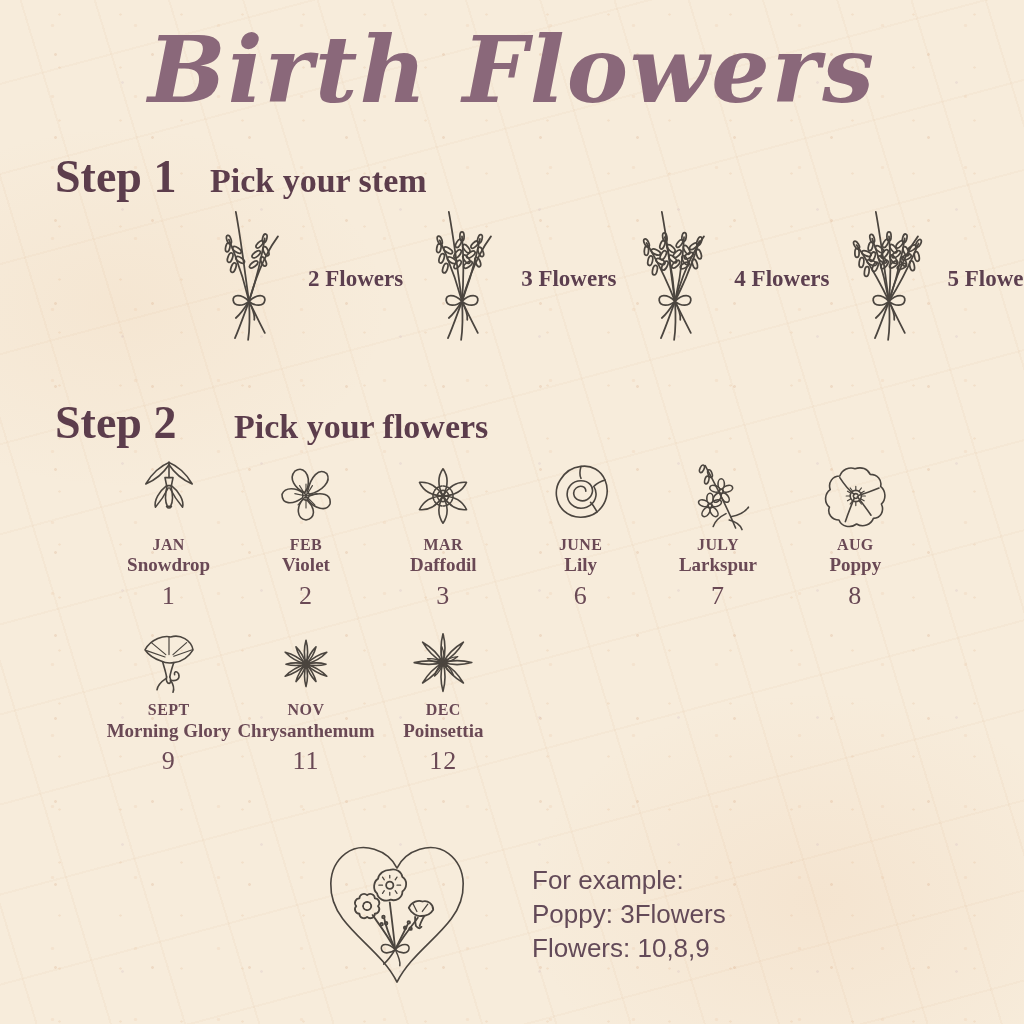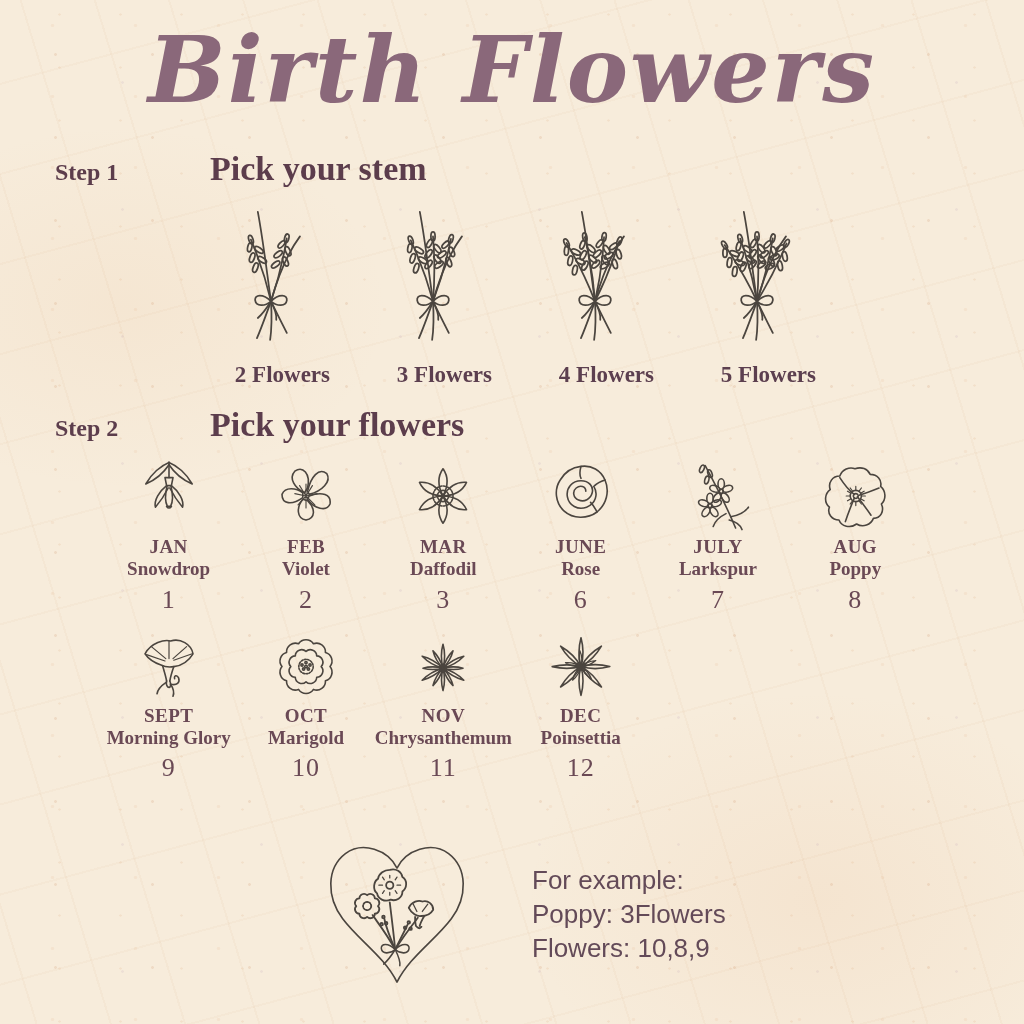--- a/index.html
+++ b/index.html
@@ -24,40 +24,40 @@
   .lineart{stroke:#4b453f;fill:none;stroke-width:2;stroke-linecap:round;stroke-linejoin:round;}
   .title{
     position:absolute;top:18px;left:0;right:0;margin:0;
     text-align:center;
     font-family:"DejaVu Serif", serif;
     font-style:italic;font-weight:600;
     font-size:92px;line-height:1.15;
     color:#8a687a;letter-spacing:2px;
   }
   .step-row{position:absolute;left:55px;display:flex;align-items:baseline;}
-  .step-row .step-label{font-size:24px;font-weight:bold;color:#5c3d4c;width:155px;flex:0 0 155px;}
+  .step-row .step-label{font-size:46px;font-weight:bold;color:#5c3d4c;width:155px;flex:0 0 155px;}
   .step-row .step-heading{font-size:34px;font-weight:bold;color:#5c3d4c;white-space:nowrap;text-align:right;}
   .step1{top:150px;}
-  .step2{top:406px;}
+  .step2{top:396px;gap:24px;}
   .step3{top:773px;}
   .stems-row{
     position:absolute;top:196px;left:190px;width:648px;
     display:grid;grid-template-columns:repeat(4,1fr);justify-items:center;
   }
-  .stem-cell{display:flex;flex-direction:column;align-items:flex-end;}
+  .stem-cell{display:flex;flex-direction:row;align-items:center;}
   .stem-art{height:158px;width:118px;display:block;}
   .stem-label{margin-top:8px;font-size:23px;font-weight:bold;color:#5c3f4f;white-space:nowrap;}
   .flowers-grid{
     position:absolute;top:456px;left:100px;width:824px;
     display:grid;grid-template-columns:repeat(6,1fr);row-gap:10px;
     justify-items:center;
   }
   .flower-cell{text-align:center;}
   .flower-art{height:80px;width:100px;display:block;margin:0 auto;}
-  .f-month{font-size:19px;font-weight:bold;color:#6a4955;line-height:1.15;letter-spacing:0.4px;}
+  .f-month{font-size:16px;font-weight:bold;color:#6a4955;line-height:1.15;letter-spacing:0.4px;}
   .f-name{font-size:19px;font-weight:bold;color:#6a4955;line-height:1.15;white-space:nowrap;}
   .f-num{font-size:26px;color:#6a4955;margin-top:5px;letter-spacing:1px;}
   .heart-art{position:absolute;left:308px;top:830px;width:178px;height:172px;}
   .example-text{
     position:absolute;left:532px;top:864px;
     font-family:"Liberation Sans", sans-serif;
     font-size:26px;line-height:1.3;color:#634a58;
   }
   .defs{position:absolute;width:0;height:0;overflow:hidden;}
 </style>
@@ -373,21 +373,21 @@
         </svg>
       <div class="f-month">MAR</div>
       <div class="f-name">Daffodil</div>
       <div class="f-num">3</div>
     </div>
     <div class="flower-cell">
       <svg class="flower-art lineart" viewBox="0 0 100 100">
           <use href="#f-rose"></use>
         </svg>
       <div class="f-month">JUNE</div>
-      <div class="f-name">Rose</div>
+      <div class="f-name">Lily</div>
       <div class="f-num">6</div>
     </div>
     <div class="flower-cell">
       <svg class="flower-art lineart" viewBox="0 0 100 100">
           <use href="#f-larkspur"></use>
         </svg>
       <div class="f-month">JULY</div>
       <div class="f-name">Larkspur</div>
       <div class="f-num">7</div>
     </div>
@@ -399,28 +399,20 @@
       <div class="f-name">Poppy</div>
       <div class="f-num">8</div>
     </div>
     <div class="flower-cell">
       <svg class="flower-art lineart" viewBox="0 0 100 100">
           <use href="#f-morning-glory"></use>
         </svg>
       <div class="f-month">SEPT</div>
       <div class="f-name">Morning Glory</div>
       <div class="f-num">9</div>
-    </div>
-    <div class="flower-cell">
-      <svg class="flower-art lineart" viewBox="0 0 100 100">
-          <use href="#f-marigold"></use>
-        </svg>
-      <div class="f-month">OCT</div>
-      <div class="f-name">Marigold</div>
-      <div class="f-num">10</div>
     </div>
     <div class="flower-cell">
       <svg class="flower-art lineart" viewBox="0 0 100 100">
           <use href="#f-chrysanthemum"></use>
         </svg>
       <div class="f-month">NOV</div>
       <div class="f-name">Chrysanthemum</div>
       <div class="f-num">11</div>
     </div>
     <div class="flower-cell">

